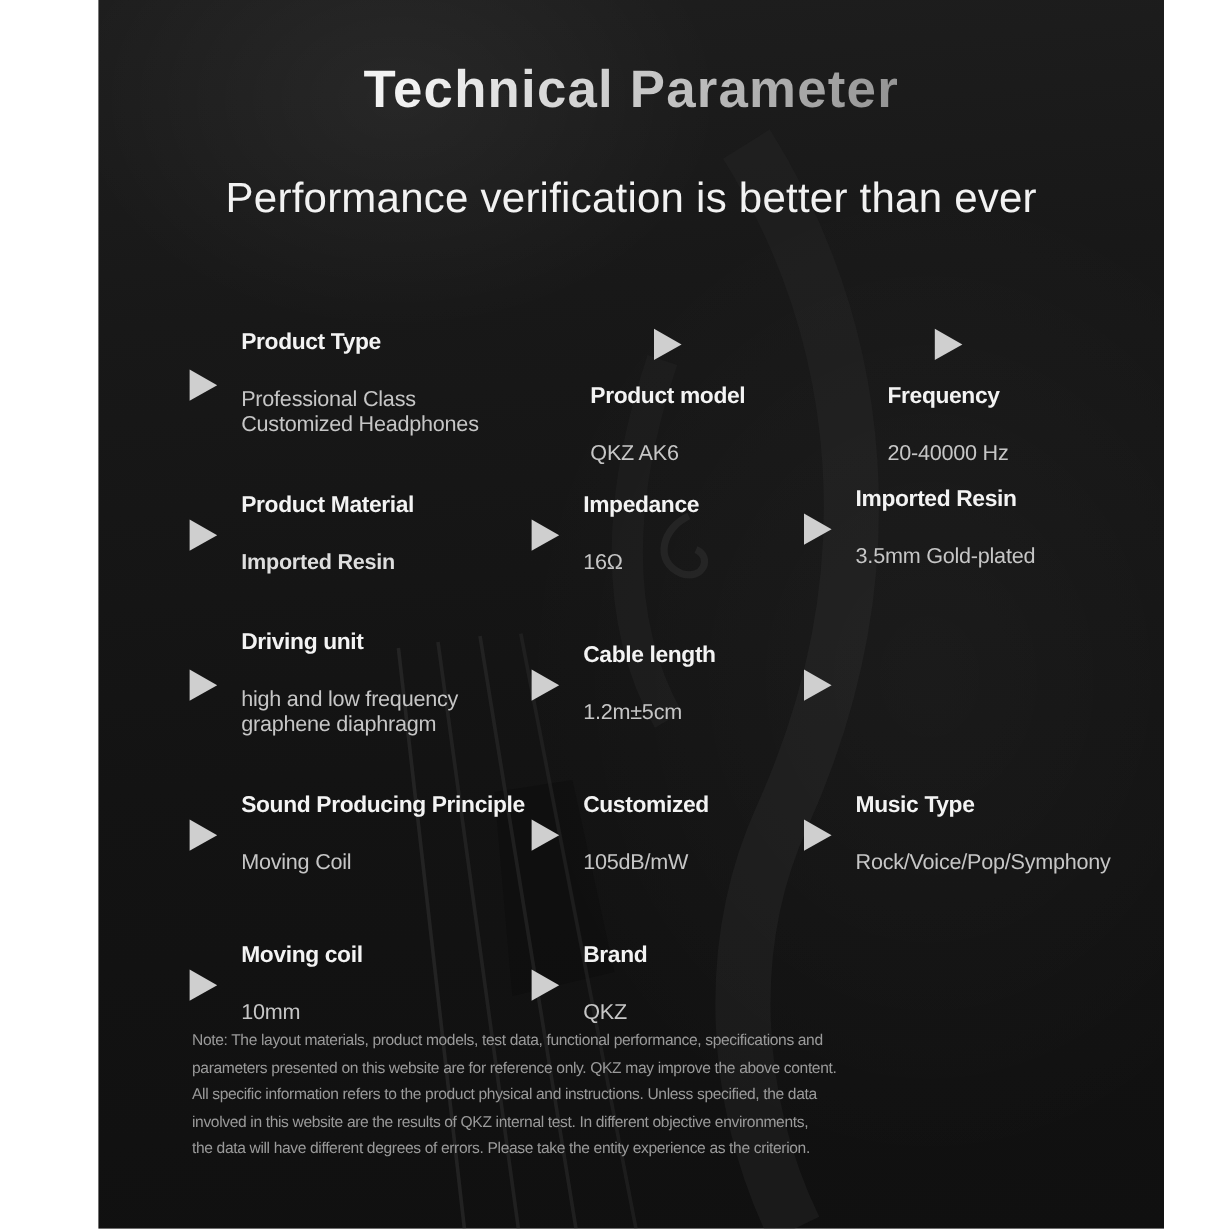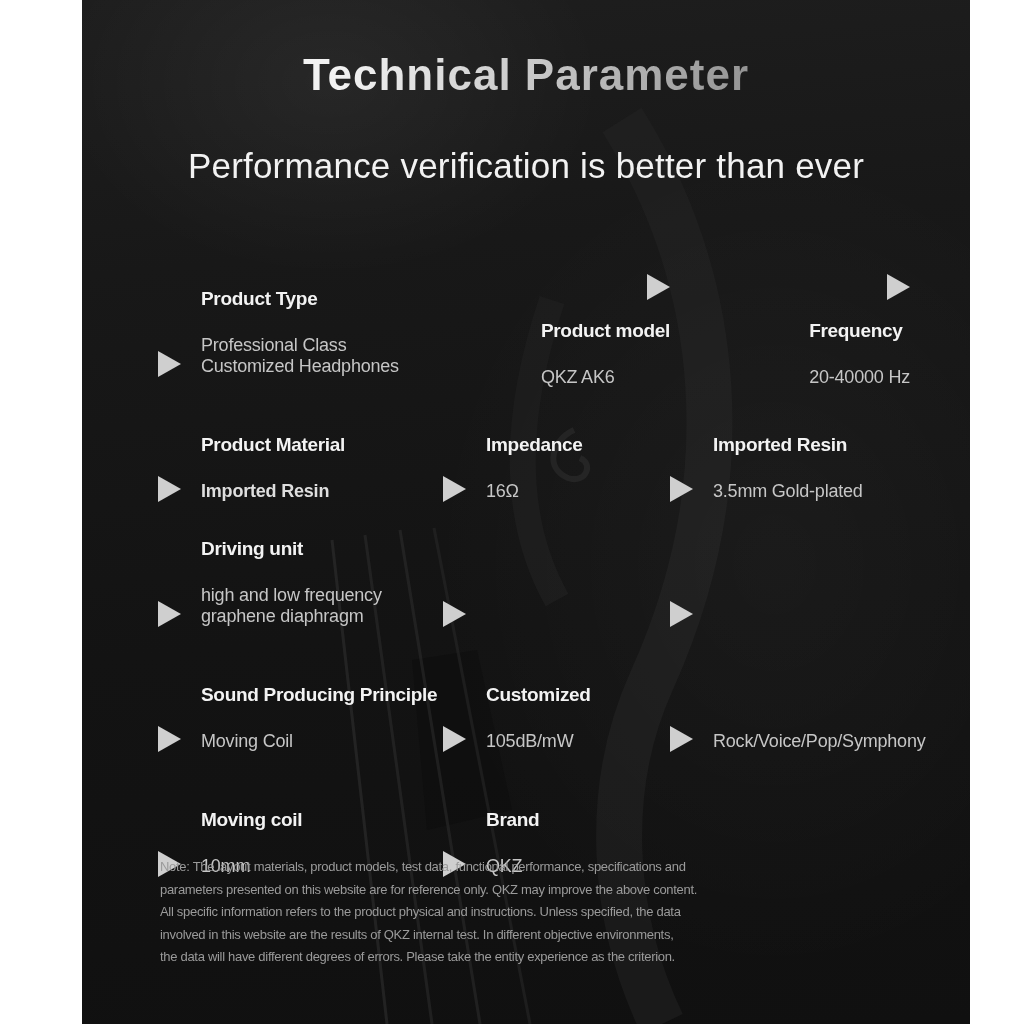--- a/index.html
+++ b/index.html
@@ -34,21 +34,21 @@
     position:absolute;top:146px;left:0;right:0;
     text-align:center;
     font-size:35px;font-weight:400;color:#f2f2f2;letter-spacing:0.2px;
   }
   .specs{
     position:absolute;left:76px;top:252px;
     display:grid;
     grid-template-columns:285px 227px 240px;
     grid-auto-rows:125px;
   }
-  .cell{display:flex;align-items:flex-end;gap:20px;padding-top:10px;}
+  .cell{display:flex;align-items:center;gap:20px;padding-top:10px;}
   .cell.shift-down{padding-top:19px;flex-direction:column;}
   .cell.shift-up{padding-top:0;}
   .tri{
     width:0;height:0;flex:0 0 auto;margin-top:3px;
     border-top:13px solid transparent;
     border-bottom:13px solid transparent;
     border-left:23px solid #cfcfcf;
   }
   .label{
     font-size:19px;font-weight:bold;color:#f3f3f3;letter-spacing:-0.3px;
@@ -144,20 +144,24 @@
       <span class="tri"></span>
       <div>
           <div class="label">Driving unit</div>
            <div class="value">high and low frequency
 graphene diaphragm</div>
         </div>
     </div>
 
     <div class="cell">
       <span class="tri"></span>
+      <div>
+          <div class="label">Cable length</div>
+           <div class="value">1.2m±5cm</div>
+        </div>
     </div>
 
     <div class="cell">
       <span class="tri"></span>
     </div>
 
     <div class="cell">
       <span class="tri"></span>
       <div>
           <div class="label">Sound Producing Principle</div>
@@ -170,20 +174,21 @@
       <div>
           <div class="label">Customized</div>
            <div class="value">105dB/mW</div>
         </div>
     </div>
 
 
     <div class="cell">
       <span class="tri"></span>
       <div>
+          <div class="label">Music Type</div>
            <div class="value">Rock/Voice/Pop/Symphony</div>
         </div>
     </div>
 
     <div class="cell">
       <span class="tri"></span>
       <div>
           <div class="label">Moving coil</div>
            <div class="value">10mm</div>
         </div>

